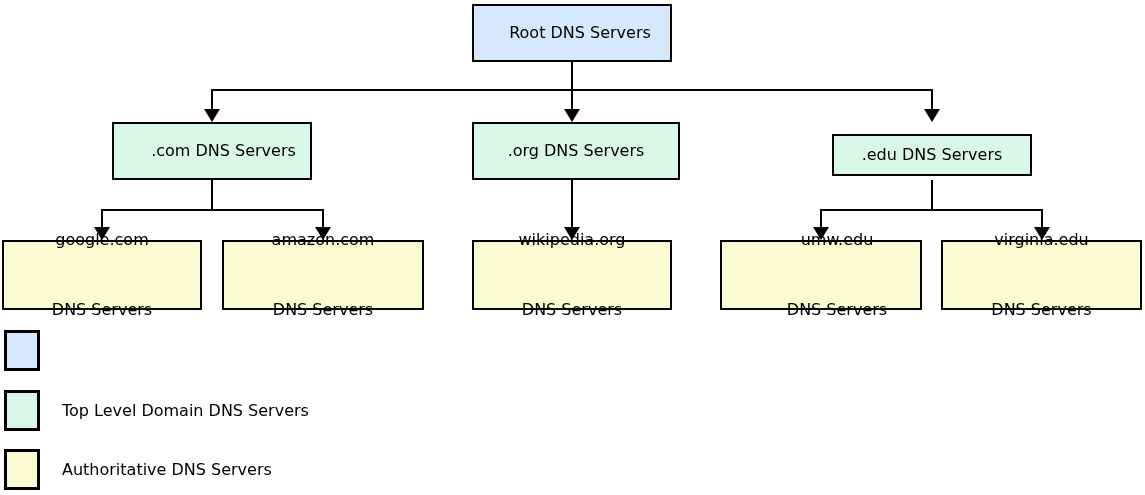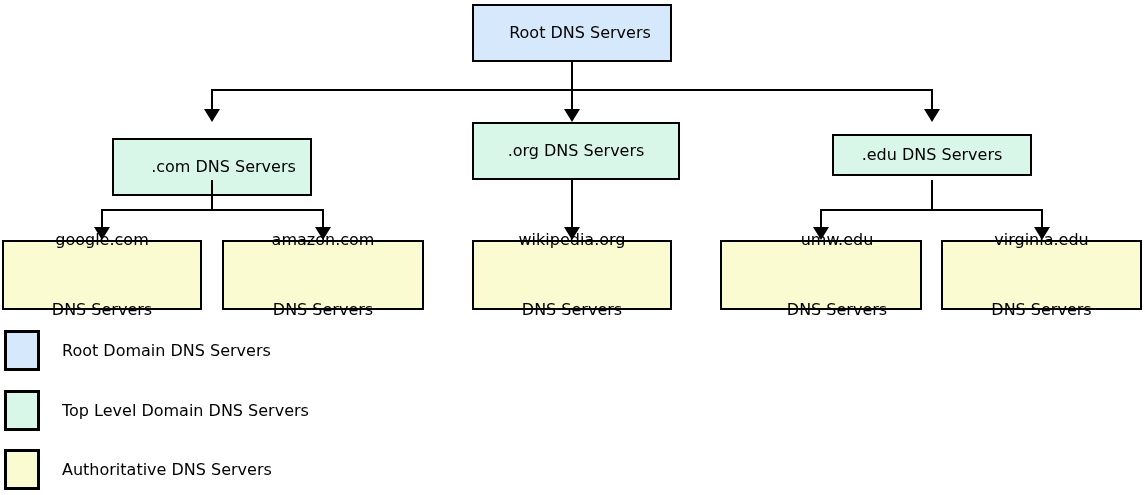--- a/index.html
+++ b/index.html
@@ -22,21 +22,21 @@
     justify-content: center;
     text-align: center;
     font-size: 16px;
     line-height: 1.6;
   }
   .node-root { background: #d6e9fc; }
   .node-tld { background: #d9f7e9; }
   .node-auth { background: #fbfbd2; gap: 44px; }
 
   #node-root      { left: 472px; top: 4px;   width: 200px; height: 58px; padding-left: 16px; }
-  #node-com       { left: 112px; top: 138px; width: 200px; height: 58px; padding-left: 23px; }
+  #node-com       { left: 112px; top: 122px; width: 200px; height: 58px; padding-left: 23px; }
   #node-org       { left: 472px; top: 122px; width: 208px; height: 58px; }
   #node-edu       { left: 832px; top: 134px; width: 200px; height: 42px; }
   #node-google    { left: 2px;   top: 240px; width: 200px; height: 70px; }
   #node-amazon    { left: 222px; top: 240px; width: 202px; height: 70px; }
   #node-wikipedia { left: 472px; top: 240px; width: 200px; height: 70px; }
   #node-umw       { left: 720px; top: 240px; width: 202px; height: 70px; padding-left: 32px; }
   #node-virginia  { left: 941px; top: 240px; width: 201px; height: 70px; }
 
   .line { position: absolute; background: #000000; }
   .arrow-down {
@@ -161,21 +161,20 @@
   <div class="arrow-down" id="a-wikipedia"></div>
 
   <div class="line" id="l-edu-stem"></div>
   <div class="line" id="l-bus-edu"></div>
   <div class="line" id="l-umw-drop"></div>
   <div class="line" id="l-virginia-drop"></div>
   <div class="arrow-down" id="a-umw"></div>
   <div class="arrow-down" id="a-virginia"></div>
 
   <div class="swatch" id="swatch-root"></div>
-  <div class="legend-label" id="legend-label-root">Root Domain DNS Servers</div>
 
   <div class="swatch" id="swatch-tld"></div>
   <div class="legend-label" id="legend-label-tld">Top Level Domain DNS Servers</div>
 
   <div class="swatch" id="swatch-auth"></div>
   <div class="legend-label" id="legend-label-auth">Authoritative DNS Servers</div>
 
 </div>
 
 </body></html>

